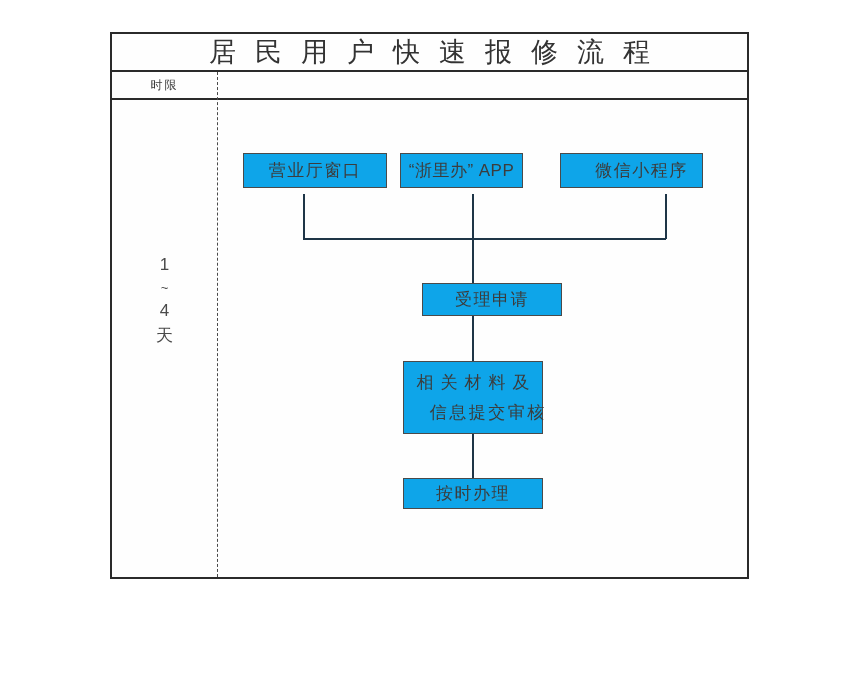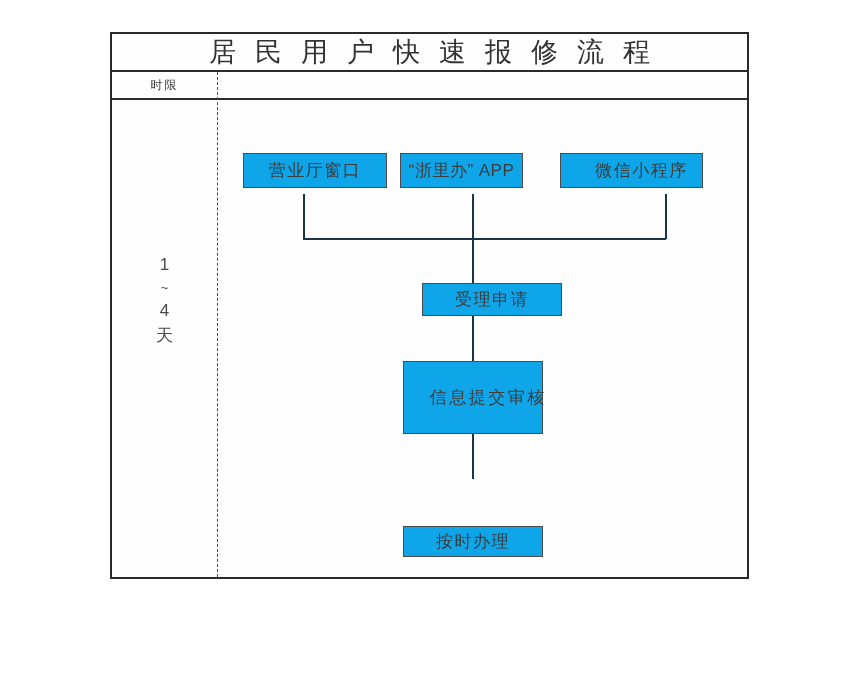--- a/index.html
+++ b/index.html
@@ -101,21 +101,21 @@
     white-space: nowrap;
     z-index: 2;
   }
   .channel-1 { left: 131px; top: 53px; width: 144px; height: 35px; }
   .channel-2 { left: 288px; top: 53px; width: 123px; height: 35px; letter-spacing: 0.5px; }
   .channel-3 { left: 448px; top: 53px; width: 143px; height: 35px; padding-left: 20px; }
   .step-accept { left: 291px; top: 183px; width: 140px; height: 33px; margin-left: 19px; }
   .step-review { left: 291px; top: 261px; width: 140px; height: 73px; }
   .step-review .ln1 { letter-spacing: 7px; padding-left: 7px; line-height: 30px; }
   .step-review .ln2 { letter-spacing: 2.5px; padding-left: 2.5px; line-height: 30px; margin-left: 28px; }
-  .step-handle { left: 291px; top: 378px; width: 140px; height: 31px; margin-top: 48px; }
+  .step-handle { left: 291px; top: 378px; width: 140px; height: 31px; }
   .conn {
     position: absolute;
     background: #1e3547;
     z-index: 1;
   }
   .conn.v { width: 1.6px; }
   .conn.h { height: 1.6px; }
   .v-left   { left: 191px; top: 94px;  height: 45px; }
   .v-center { left: 360px; top: 94px;  height: 90px; }
   .v-right  { left: 553px; top: 94px;  height: 45px; }
@@ -153,20 +153,21 @@
       <div class="conn v v-left"></div>
       <div class="conn v v-center"></div>
       <div class="conn v v-right"></div>
       <div class="conn h h-collect"></div>
 
       <div class="fbox step-accept">受理申请</div>
 
       <div class="conn v v-mid2"></div>
 
       <div class="fbox step-review">
+        <span class="ln1">相关材料及</span>
         <span class="ln2">信息提交审核</span>
       </div>
 
       <div class="conn v v-mid3"></div>
 
       <div class="fbox step-handle">按时办理</div>
 
     </div>
 
     <div class="dashed-divider"></div>

